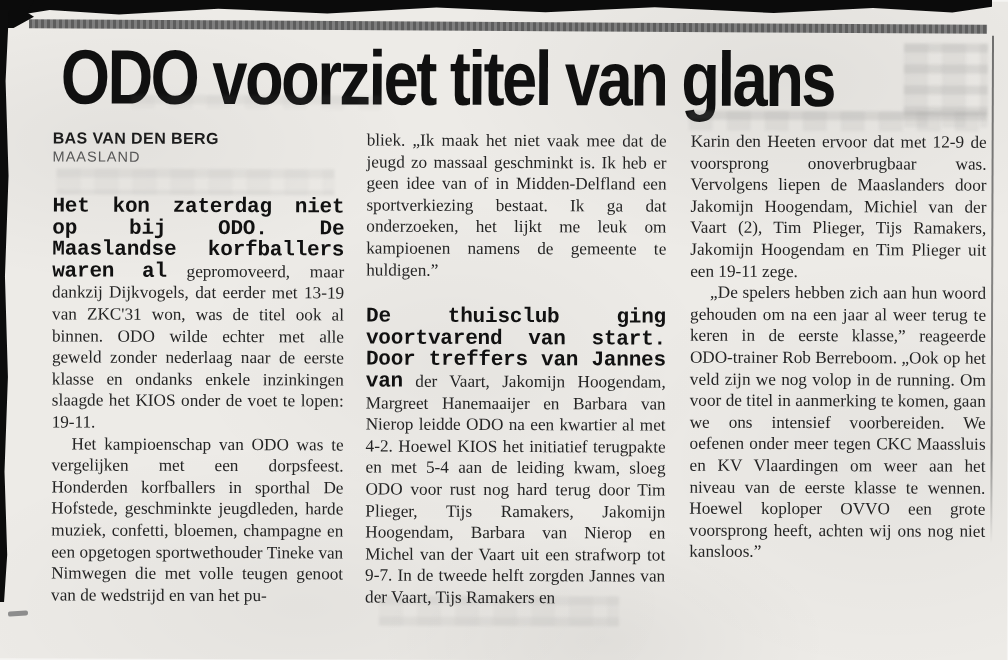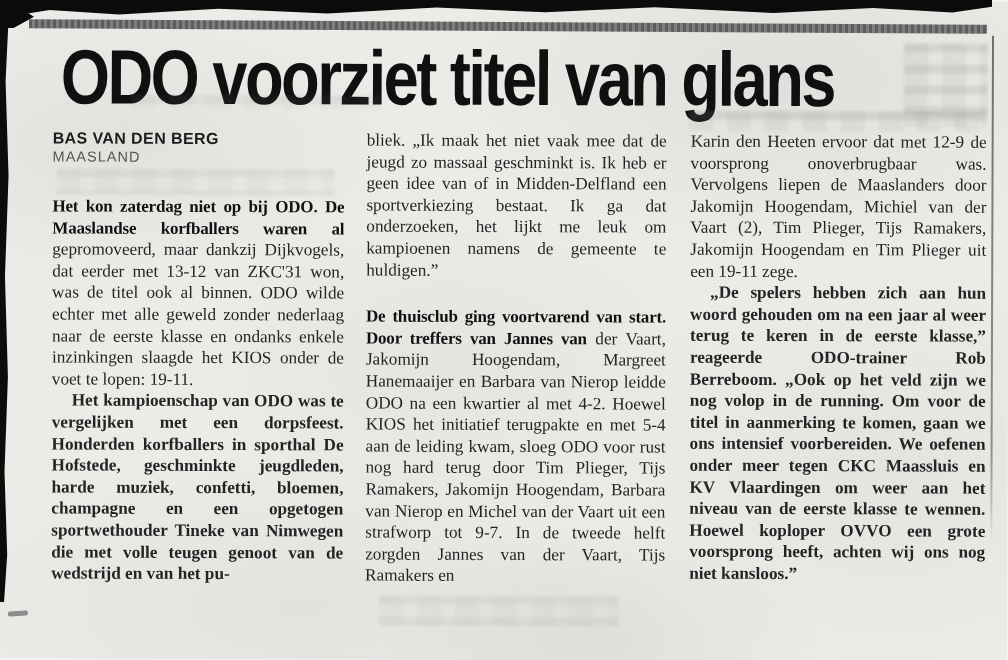--- a/index.html
+++ b/index.html
@@ -39,24 +39,24 @@
   .byline-location{font-family:"Liberation Sans",sans-serif;font-size:14.5px;
     line-height:19px;letter-spacing:1px;color:#565656;}
   
   .col{position:absolute;top:130px;color:#242424;font-size:17.2px;line-height:21.6px;
     text-align:justify;}
   .col1{left:52px;width:292px;}
   .col2{left:366px;width:300px;}
   .col3{left:690px;width:296px;}
   .col p{margin:0;}
   .byline{margin-bottom:29px;}
-  .lead b,.subpar b{font-family:Liberation Serif, serif;font-weight:700;
-    font-size:17px;letter-spacing:-0.2px;color:#111;}
+  .lead b,.subpar b{font-family:Liberation Mono, monospace;font-weight:700;
+    font-size:21px;letter-spacing:-0.2px;color:#111;}
   .subpar{margin-top:25px !important;}
-  .indent{text-indent:20px;font-weight:bold;}
+  .indent{text-indent:20px;}
   
   .ghost{position:absolute;filter:blur(1.6px);opacity:.55;
     background:
       repeating-linear-gradient(90deg,rgba(125,125,125,.16) 0 24px,rgba(0,0,0,0) 24px 38px),
       repeating-linear-gradient(180deg,rgba(110,110,110,.25) 0 9px,rgba(0,0,0,0) 9px 21px);}
   .ghost.faint{opacity:.3;}
 </style>
 </head>
 <body>
 
@@ -71,21 +71,21 @@
     <div class="ghost" style="left:688px;top:110px;width:298px;height:20px;"></div>
     <div class="ghost faint" style="left:56px;top:170px;width:278px;height:26px;"></div>
     <div class="ghost faint" style="left:130px;top:96px;width:250px;height:14px;"></div>
     <div class="ghost faint" style="left:380px;top:596px;width:240px;height:30px;"></div>
 
     <div class="col col1">
       <div class="byline">
         <div class="byline-author">BAS VAN DEN BERG</div>
         <div class="byline-location">MAASLAND</div>
       </div>
-      <p class="lead"><b>Het kon zaterdag niet op bij ODO. De Maaslandse korfballers waren al</b><span> gepromoveerd, maar dankzij Dijkvogels, dat eerder met 13-12 van ZKC'31 won, was de titel ook al binnen. ODO wilde echter met alle geweld zonder nederlaag naar de eerste klasse en ondanks enkele inzinkingen slaagde het KIOS onder de voet te lopen: 19-11.</span></p>
+      <p class="lead"><b>Het kon zaterdag niet op bij ODO. De Maaslandse korfballers waren al</b><span> gepromoveerd, maar dankzij Dijkvogels, dat eerder met 13-19 van ZKC'31 won, was de titel ook al binnen. ODO wilde echter met alle geweld zonder nederlaag naar de eerste klasse en ondanks enkele inzinkingen slaagde het KIOS onder de voet te lopen: 19-11.</span></p>
       <p class="indent"><span>Het kampioenschap van ODO was te vergelijken met een dorpsfeest. Honderden korfballers in sporthal De Hofstede, geschminkte jeugdleden, harde muziek, confetti, bloemen, champagne en een opgetogen sportwethouder Tineke van Nimwegen die met volle teugen genoot van de wedstrijd en van het pu-</span></p>
     </div>
 
     <div class="col col2">
       <p><span>bliek. „Ik maak het niet vaak mee dat de jeugd zo massaal geschminkt is. Ik heb er geen idee van of in Midden-Delfland een sportverkiezing bestaat. Ik ga dat onderzoeken, het lijkt me leuk om kampioenen namens de gemeente te huldigen.”</span></p>
       <p class="subpar"><b>De thuisclub ging voortvarend van start. Door treffers van Jannes van</b><span> der Vaart, Jakomijn Hoogendam, Margreet Hanemaaijer en Barbara van Nierop leidde ODO na een kwartier al met 4-2. Hoewel KIOS het initiatief terugpakte en met 5-4 aan de leiding kwam, sloeg ODO voor rust nog hard terug door Tim Plieger, Tijs Ramakers, Jakomijn Hoogendam, Barbara van Nierop en Michel van der Vaart uit een strafworp tot 9-7. In de tweede helft zorgden Jannes van der Vaart, Tijs Ramakers en</span></p>
     </div>
 
     <div class="col col3">
       <p><span>Karin den Heeten ervoor dat met 12-9 de voorsprong onoverbrugbaar was. Vervolgens liepen de Maaslanders door Jakomijn Hoogendam, Michiel van der Vaart (2), Tim Plieger, Tijs Ramakers, Jakomijn Hoogendam en Tim Plieger uit een 19-11 zege.</span></p>

